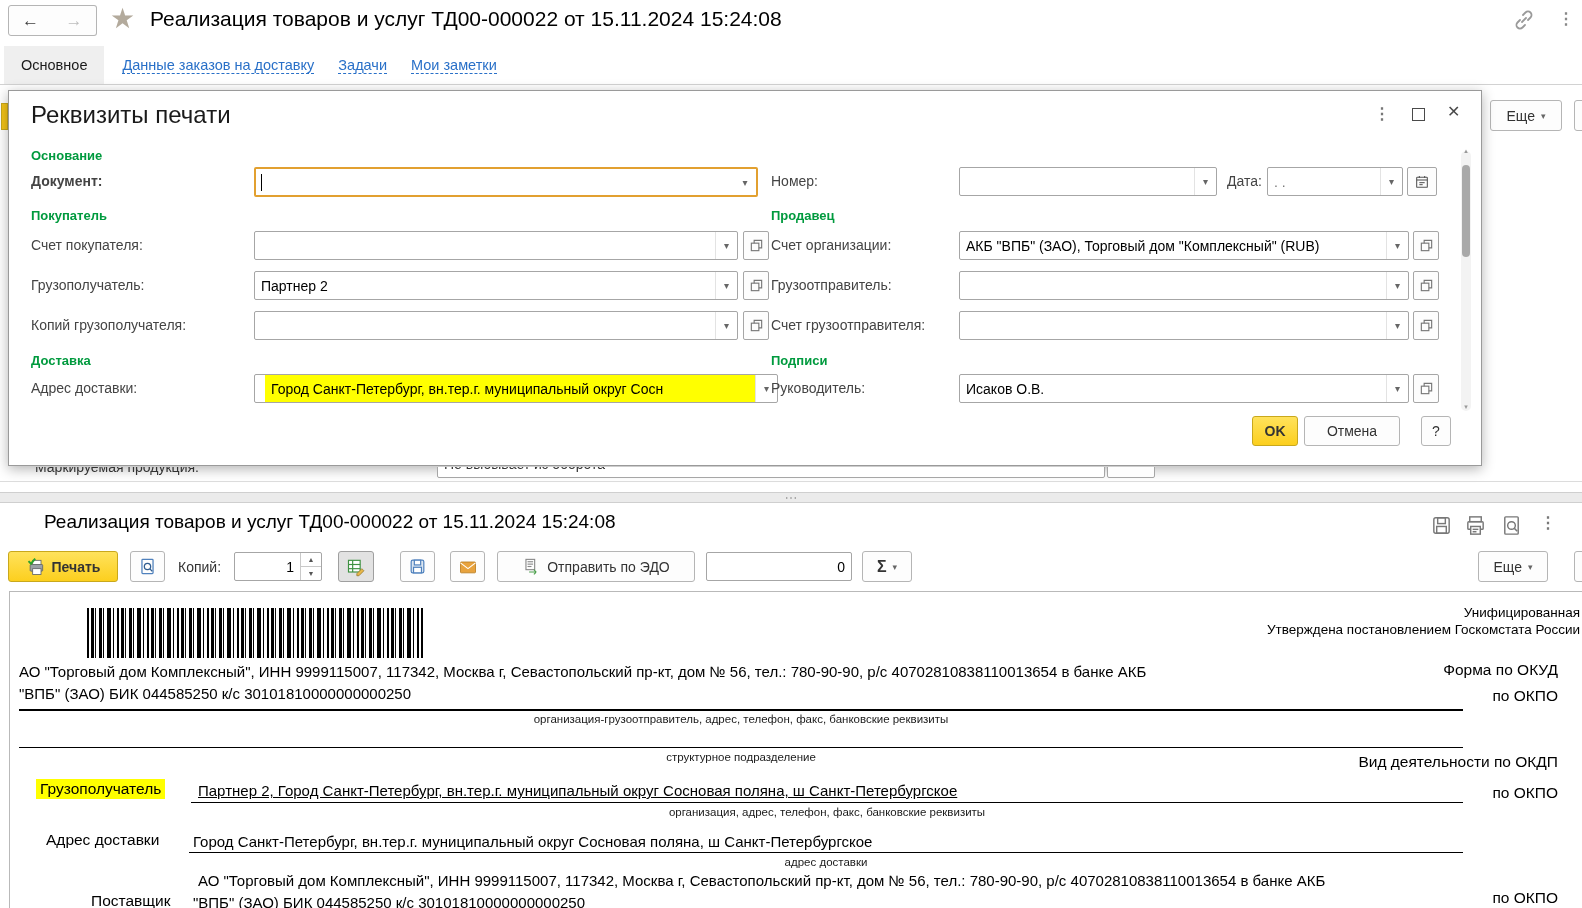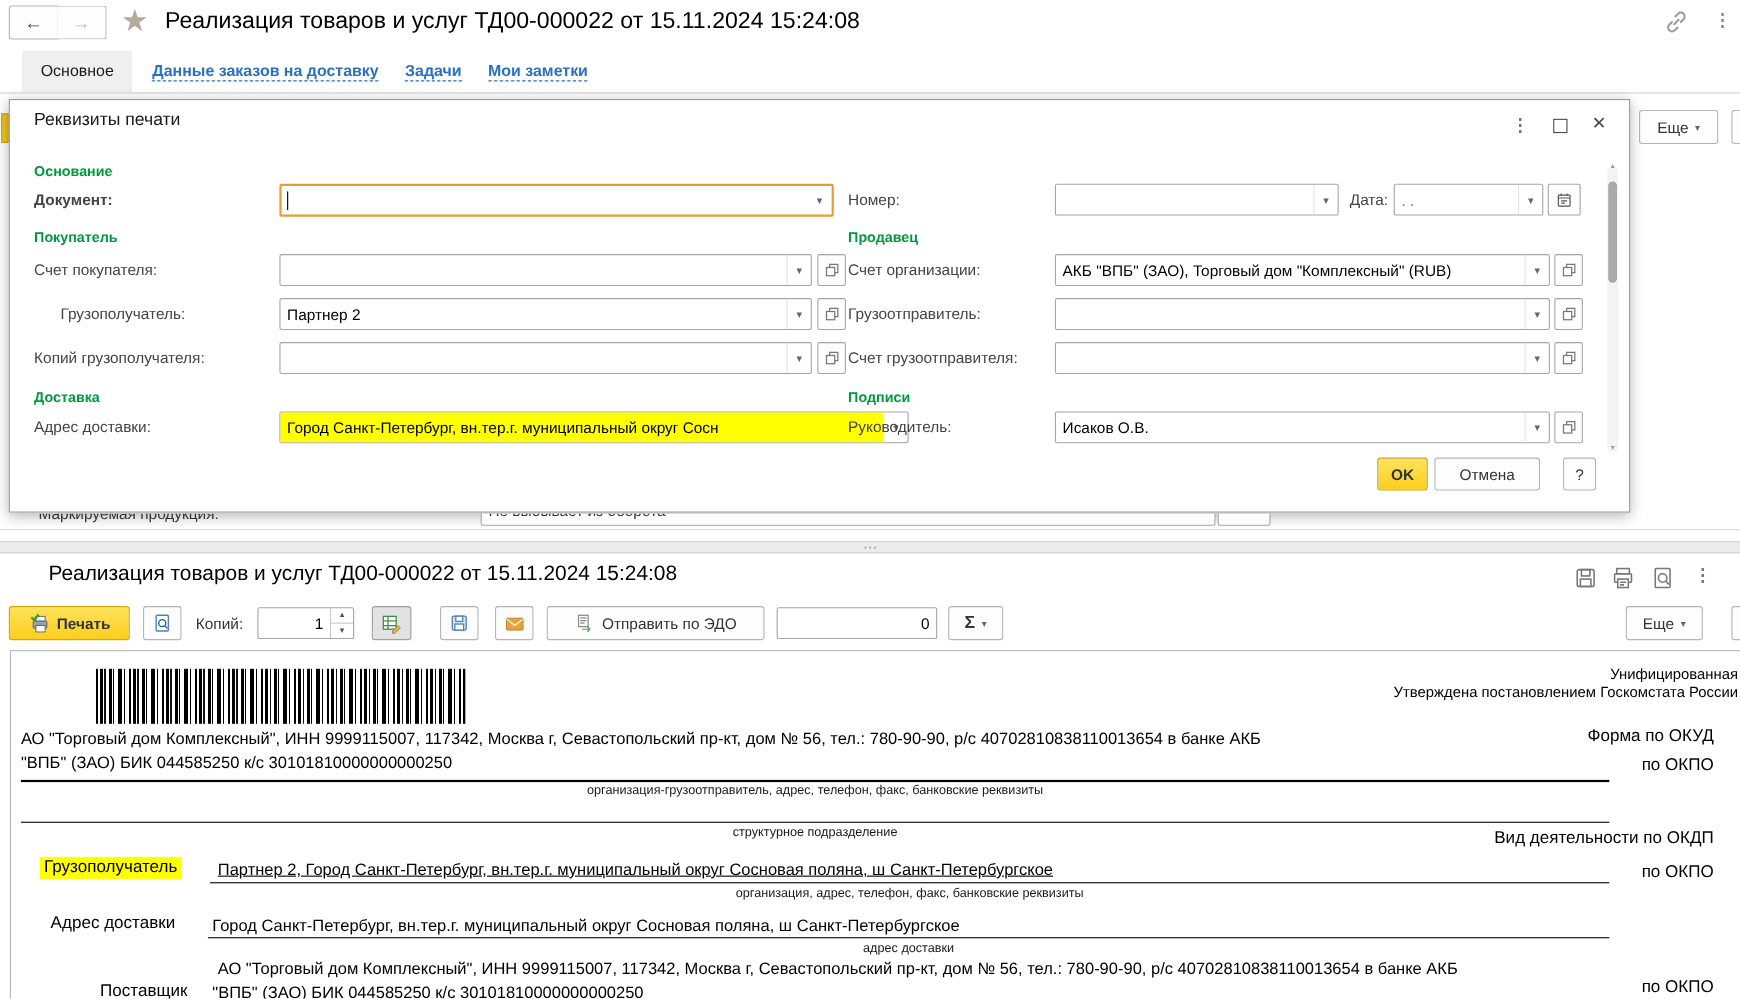--- a/index.html
+++ b/index.html
@@ -16,21 +16,21 @@
                justify-content:center; color:#666; font-size:10px; border-left:1px solid #e3e3e3; }
   .openbtn { background:#fdfdfd; border:1px solid #a6a6a6; border-radius:2px;
              display:flex; align-items:center; justify-content:center; }
   .sec { color:#009a3e; font-weight:bold; font-size:13px; }
   .lbl { font-size:14px; color:#444; white-space:nowrap; }
   .doc-txt { font-size:15px; white-space:nowrap; }
   .doc-cap { font-size:11.5px; color:#1a1a1a; text-align:center; white-space:nowrap; }
   .doc-right { font-size:15.5px; text-align:right; white-space:nowrap; }
   .rule { background:#000; }
   .link-tab { color:#2970c8; font-size:14.5px; border-bottom:1px dashed #2970c8;
-              white-space:nowrap; cursor:pointer;font-weight:bold; }
+              white-space:nowrap; cursor:pointer; }
   .barcode { background:repeating-linear-gradient(90deg,
       #000 0 2px, #fff 2px 4px, #000 4px 7px, #fff 7px 8px, #111 8px 9px,
       #fff 9px 12px, #000 12px 15px, #fff 15px 16px, #000 16px 17px, #fff 17px 20px,
       #000 20px 24px, #fff 24px 26px, #000 26px 27px, #fff 27px 30px); }
   .spin-arrow { height:14px; width:20px; display:flex; align-items:center; justify-content:center;
                 font-size:7px; color:#555; }
   .yellowbtn { background:linear-gradient(#ffe25c,#fccf1e); border:1px solid #c9a81c; }
 </style>
 </head>
 <body>
@@ -48,39 +48,39 @@
     <svg width="24" height="24" viewBox="0 0 24 24" fill="none" stroke="#9a9a9a" stroke-width="1.8" stroke-linecap="round">
       <path d="M10 14l4-4"></path>
       <path d="M8 12l-2.5 2.5a3.5 3.5 0 0 0 5 5L13 17"></path>
       <path d="M16 12l2.5-2.5a3.5 3.5 0 0 0-5-5L11 7"></path>
     </svg>
   </div>
   <div class="abs" style="left:1558px;top:9px;font-size:16px;color:#888;font-weight:bold;">⋮</div>
 </div>
 
 <div class="abs" style="left:0;top:46px;width:1582px;height:39px;border-bottom:1px solid #d2d2d2;display:flex;align-items:stretch;">
-  <div style="margin-left:20px;background:#efefef;display:flex;align-items:center;padding:0 17px;font-size:14.5px;color:#1a1a1a;">Основное</div>
+  <div style="margin-left:4px;background:#efefef;display:flex;align-items:center;padding:0 17px;font-size:14.5px;color:#1a1a1a;">Основное</div>
   <div style="display:flex;align-items:center;gap:24px;margin-left:18px;">
     <span class="link-tab">Данные заказов на доставку</span>
     <span class="link-tab">Задачи</span>
     <span class="link-tab">Мои заметки</span>
   </div>
 </div>
 
 <div class="abs" style="left:1px;top:103px;width:7px;height:27px;background:#f3c318;border:1px solid #c9a81c;"></div>
 
 <div class="abs btn" style="left:1490px;top:100px;width:72px;height:31px;">
   <span>Еще</span>
   <span style="font-size:9px;color:#666;">▾</span>
 </div>
 <div class="abs btn" style="left:1574px;top:100px;width:12px;height:31px;border-radius:3px 0 0 3px;"></div>
 
 <div class="abs" style="left:8px;top:90px;width:1474px;height:376px;background:#fff;border:1px solid #9a9a9a;box-shadow:0 3px 12px rgba(0,0,0,0.3);">
 
-  <div class="abs" style="left:22px;top:10px;font-size:16px;color:#1a1a1a;">Реквизиты печати</div>
+  <div class="abs" style="left:22px;top:10px;font-size:24px;color:#1a1a1a;">Реквизиты печати</div>
 
   <div class="abs" style="left:1365px;top:13px;font-size:16px;color:#777;font-weight:bold;">⋮</div>
   <div class="abs" style="left:1403px;top:17px;width:13px;height:13px;border:1.5px solid #4a4a4a;"></div>
   <div class="abs" style="left:1438px;top:11px;font-size:16px;color:#4a4a4a;">✕</div>
 
   <div class="abs sec" style="left:22px;top:57px;">Основание</div>
 
   <div class="abs lbl" style="left:22px;top:82px;font-weight:bold;">Документ:</div>
   <div class="abs fld" style="left:245px;top:76px;width:504px;border:2px solid #e2a030;height:30px;">
     <span class="fld-text"></span>
@@ -95,21 +95,21 @@
     <span class="fld-text"></span>
     <span class="fld-arrow">▾</span>
   </div>
   <div class="abs openbtn" style="left:734px;top:140px;width:26px;height:29px;">
     <svg width="15" height="15" viewBox="0 0 16 16" fill="none" stroke="#777" stroke-width="1.2">
         <rect x="2.5" y="5.5" width="8" height="8"></rect>
         <path d="M5.5 5.5v-3h8v8h-3"></path>
       </svg>
   </div>
 
-  <div class="abs lbl" style="left:22px;top:186px;margin-left:24px;">Грузополучатель:</div>
+  <div class="abs lbl" style="left:22px;top:186px;">Грузополучатель:</div>
   <div class="abs fld" style="left:245px;top:180px;width:484px;">
     <span class="fld-text">Партнер 2</span>
     <span class="fld-arrow">▾</span>
   </div>
   <div class="abs openbtn" style="left:734px;top:180px;width:26px;height:29px;">
     <svg width="15" height="15" viewBox="0 0 16 16" fill="none" stroke="#777" stroke-width="1.2">
         <rect x="2.5" y="5.5" width="8" height="8"></rect>
         <path d="M5.5 5.5v-3h8v8h-3"></path>
       </svg>
   </div>
@@ -122,21 +122,21 @@
   <div class="abs openbtn" style="left:734px;top:220px;width:26px;height:29px;">
     <svg width="15" height="15" viewBox="0 0 16 16" fill="none" stroke="#777" stroke-width="1.2">
         <rect x="2.5" y="5.5" width="8" height="8"></rect>
         <path d="M5.5 5.5v-3h8v8h-3"></path>
       </svg>
   </div>
 
   <div class="abs sec" style="left:22px;top:262px;">Доставка</div>
 
   <div class="abs lbl" style="left:22px;top:289px;">Адрес доставки:</div>
-  <div class="abs fld" style="left:245px;top:283px;width:572px;">
+  <div class="abs fld" style="left:245px;top:283px;width:524px;padding-left:10px;">
     <span class="fld-text" style="background:#ffff00;align-self:stretch;display:flex;align-items:center;">Город Санкт-Петербург, вн.тер.г. муниципальный округ Сосн</span>
     <span class="fld-arrow">▾</span>
   </div>
 
   <div class="abs lbl" style="left:762px;top:82px;">Номер:</div>
   <div class="abs fld" style="left:950px;top:76px;width:258px;">
     <span class="fld-text"></span>
     <span class="fld-arrow">▾</span>
   </div>
   <div class="abs lbl" style="left:1218px;top:82px;">Дата:</div>

